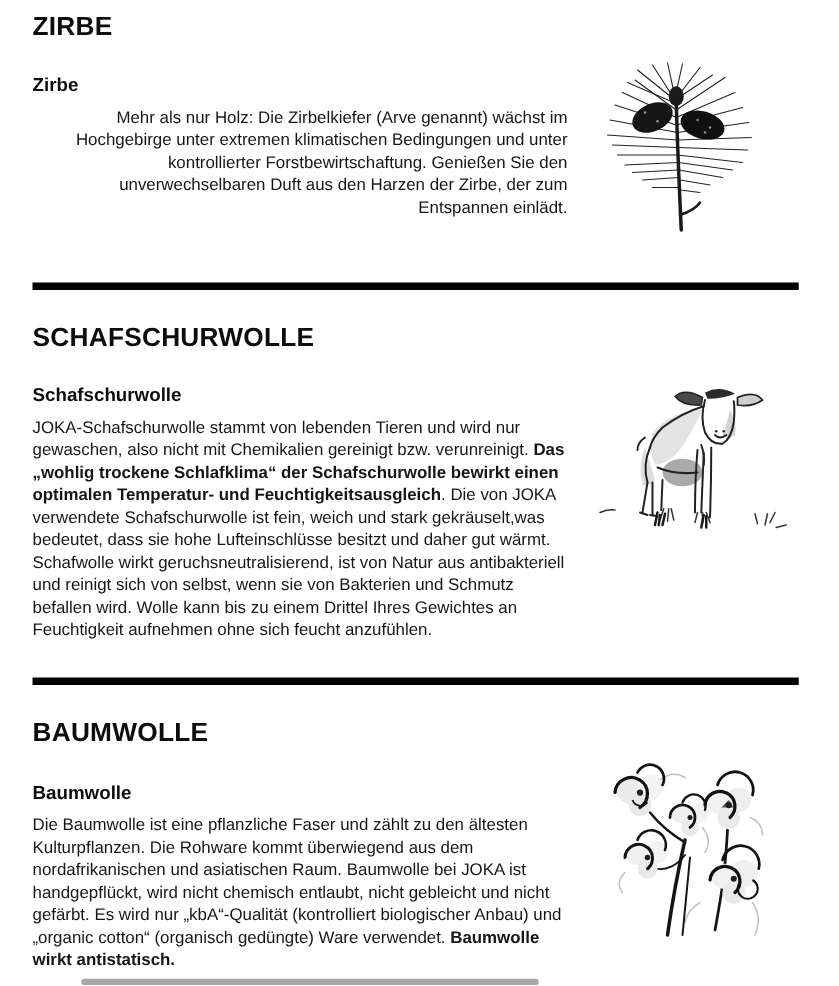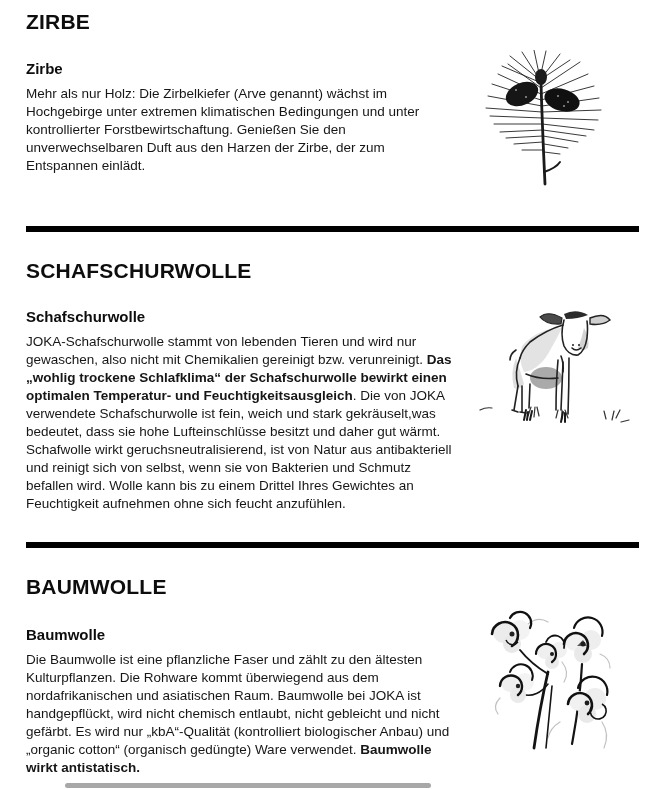--- a/index.html
+++ b/index.html
@@ -36,21 +36,21 @@
   .body-text .bold { font-weight: bold; }
   .divider {
     height: 6px;
     width: 613px;
     background: #000000;
     border: none;
   }
   
   #s1-title { margin-top: 10px; }
   #s1-sub   { margin-top: 26px; }
-  #s1-para  { margin-top: 8px; }
+  #s1-para  { margin-top: 8px; text-align: right; }
   #divider-1{ margin-top: 51px; }
   #s2-title { margin-top: 27px; }
   #s2-sub   { margin-top: 25px; }
   #s2-para  { margin-top: 8px; }
   #divider-2{ margin-top: 29px; }
   #s3-title { margin-top: 27px; }
   #s3-sub   { margin-top: 27px; }
   #s3-para  { margin-top: 8px; }
   
   .illu { position: absolute; }

